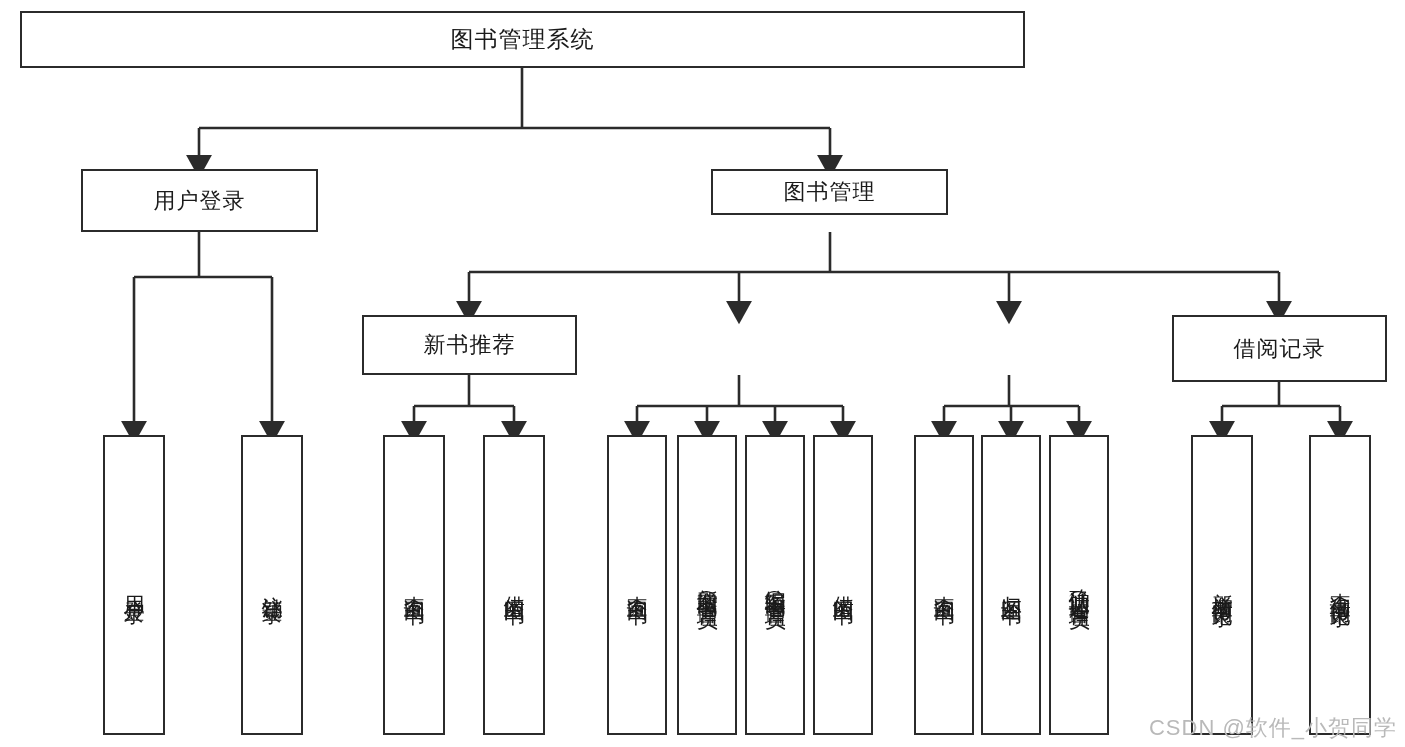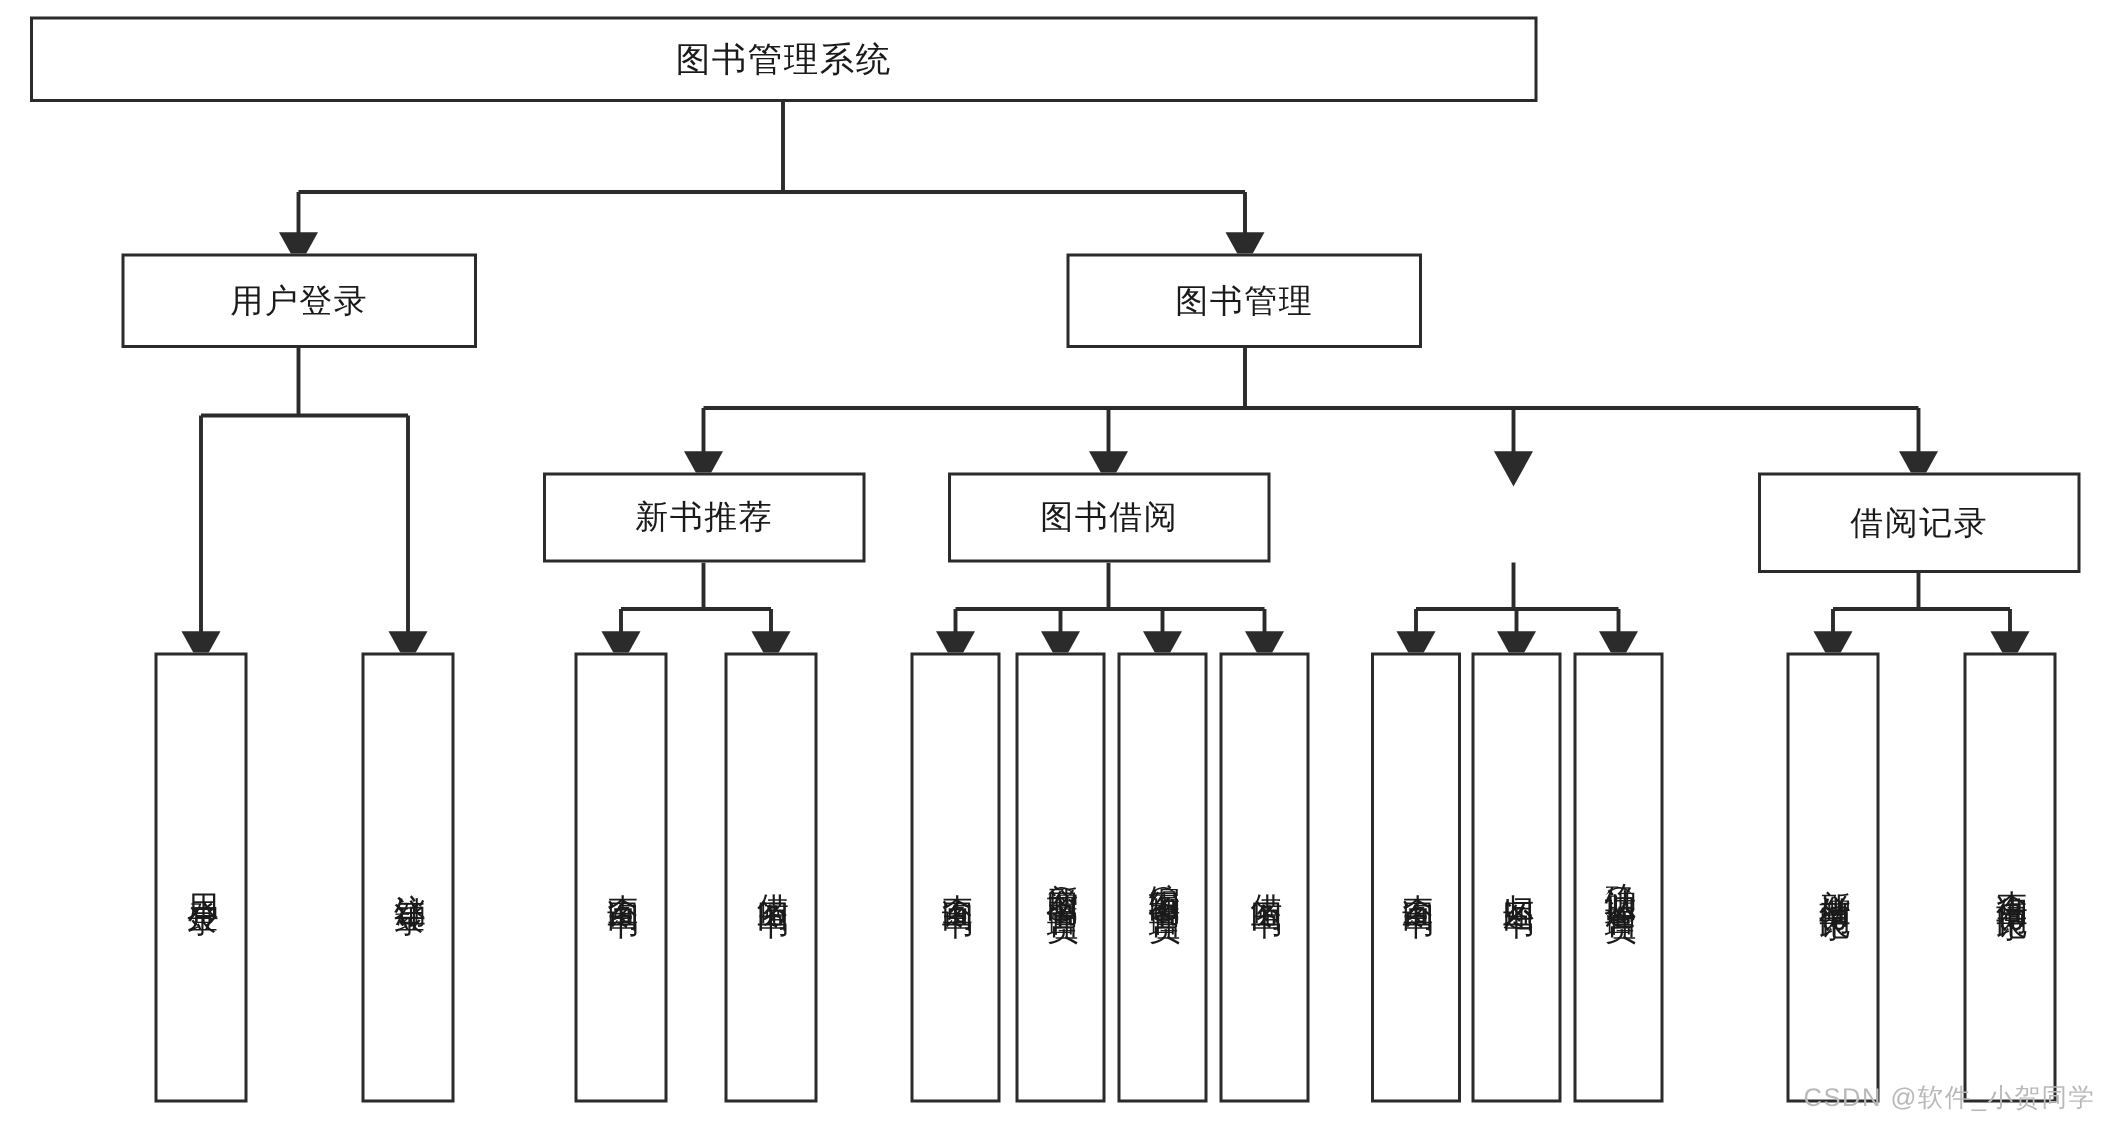--- a/index.html
+++ b/index.html
@@ -10,21 +10,21 @@
   .node{position:absolute;box-sizing:border-box;background:#ffffff;
         border:2.5px solid #2b2b2b;display:flex;align-items:center;
         justify-content:center;color:#1a1a1a;}
   .node.h{font-size:22px;letter-spacing:1px;}
   .node.root{font-size:23px;}
   .node.v{writing-mode:vertical-rl;text-orientation:upright;
           font-size:21px;letter-spacing:3px;line-height:1.08;
           padding-top:4px;padding-bottom:4px;}
   .node.v .txt{writing-mode:vertical-rl;text-orientation:upright;
                white-space:nowrap;}
-  .watermark{position:absolute;right:8px;bottom:4px;font-size:17px;
+  .watermark{position:absolute;right:8px;bottom:4px;font-size:22px;
              color:#b9b9b9;letter-spacing:1px;white-space:nowrap;}
 </style>
 </head>
 <body>
 
 <div id="canvas">
 
   <svg id="wires" viewBox="0 0 1405 747" xmlns="http://www.w3.org/2000/svg">
     <defs>
       <marker id="ah" markerWidth="11" markerHeight="11" refX="1.2" refY="5" orient="auto" markerUnits="strokeWidth">
@@ -75,29 +75,26 @@
     </g>
   </svg>
 
   <div class="node h root" style="left:20px;top:11px;width:1005px;height:57px;">
     <span class="txt">图书管理系统</span>
   </div>
 
   <div class="node h" style="left:81px;top:169px;width:237px;height:63px;">
     <span class="txt">用户登录</span>
   </div>
-  <div class="node h" style="left:711px;top:169px;width:237px;height:63px;">
+  <div class="node h" style="left:711px;top:169px;width:237px;height:46px;">
     <span class="txt">图书管理</span>
   </div>
 
   <div class="node h" style="left:362px;top:315px;width:215px;height:60px;">
     <span class="txt">新书推荐</span>
-  </div>
-  <div class="node h" style="left:632px;top:315px;width:215px;height:60px;">
-    <span class="txt">图书借阅</span>
   </div>
   <div class="node h" style="left:1172px;top:315px;width:215px;height:67px;">
     <span class="txt">借阅记录</span>
   </div>
 
   <div class="node v" style="left:103px;top:435px;width:62px;height:300px;">
     <span class="txt">用户登录</span>
   </div>
   <div class="node v" style="left:241px;top:435px;width:62px;height:300px;">
     <span class="txt">注销登录</span>

